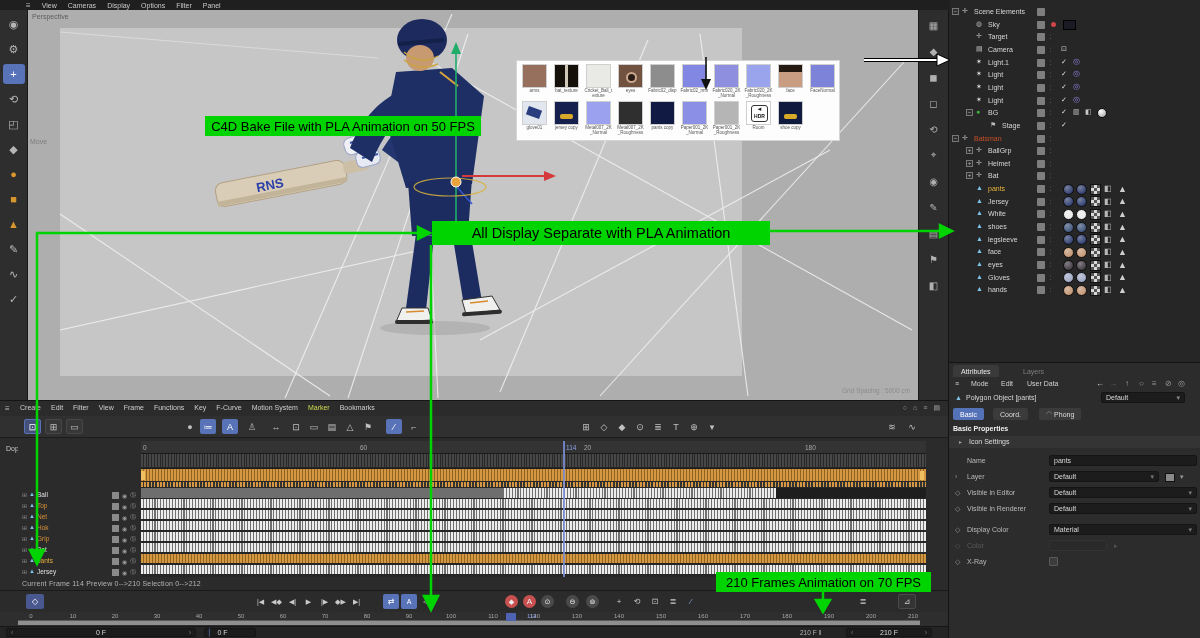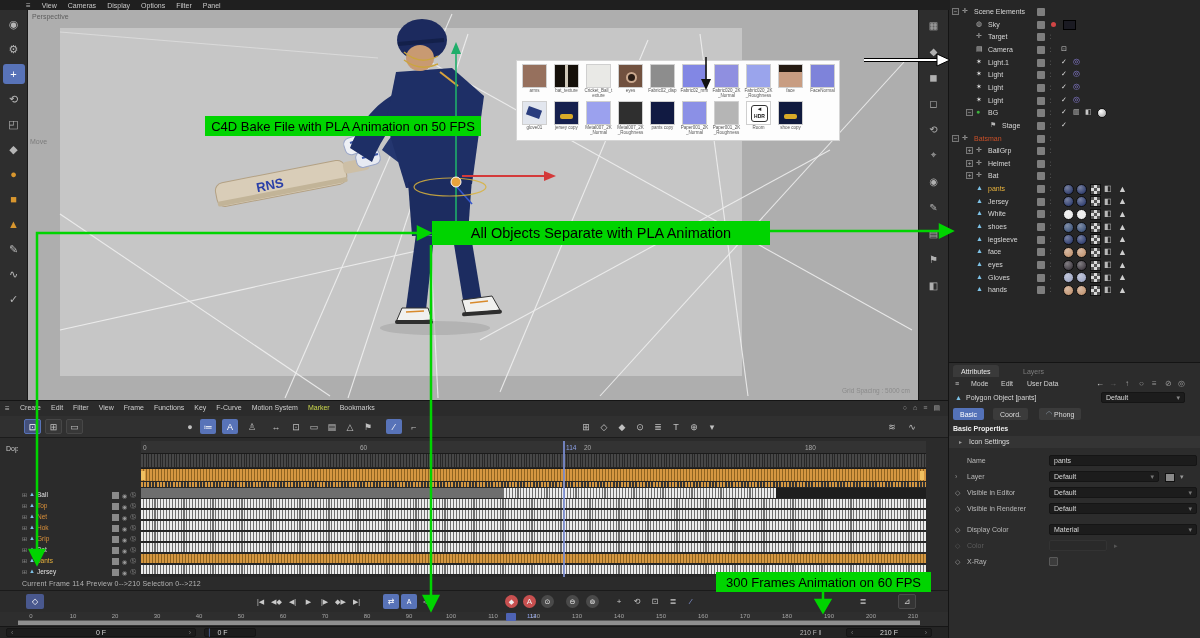--- a/index.html
+++ b/index.html
@@ -873,22 +873,22 @@
     </div>
     <div style="position:absolute;left:800px;top:2px;"><span>210 F</span> ‖</div>
     <div class="field" style="left:846px;top:1px;width:86px;height:9px;position:absolute;justify-content:space-between;">
       <span style="color:#777;">‹</span>
         <span>210 F</span>
         <span style="color:#777;">›</span>
     </div>
   </div>
 
   <div class="callout" style="left:205px;top:116px;width:276px;height:20px;font-size:13px;">C4D Bake File with PLA Animation on 50 FPS</div>
-  <div class="callout" style="left:432px;top:221px;width:338px;height:24px;font-size:14.5px;">All Objects Separate with PLA Animation</div>
-  <div class="callout" style="left:716px;top:572px;width:215px;height:20px;font-size:13px;">300 Frames Animation on 60 FPS</div>
+  <div class="callout" style="left:432px;top:221px;width:338px;height:24px;font-size:14.5px;">All Display Separate with PLA Animation</div>
+  <div class="callout" style="left:716px;top:572px;width:215px;height:20px;font-size:13px;">210 Frames Animation on 70 FPS</div>
 
   <svg id="annot" class="abs" width="1200" height="638">
     <g stroke="#00d400" stroke-width="2.5" fill="#00d400">
       <path d="M37,552 L37,233 L418,233" fill="none"></path>
       <polygon points="418,227 430,233 418,239"></polygon>
       <polygon points="30,550 44,550 37,564"></polygon>
       <line x1="770" y1="231" x2="940" y2="231"></line>
       <polygon points="940,225 952,231 940,237"></polygon>
       <line x1="431" y1="245" x2="431" y2="598"></line>
       <polygon points="424,596 438,596 431,610"></polygon>

